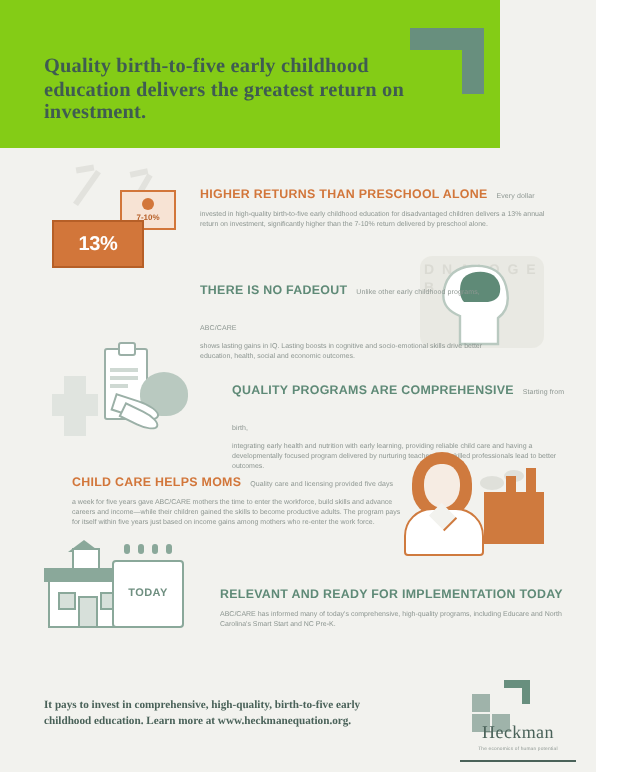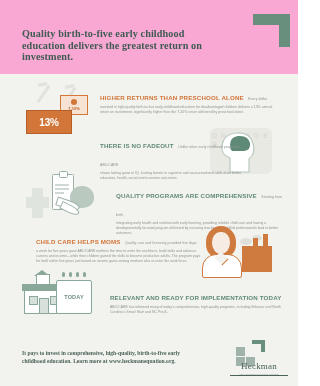--- a/index.html
+++ b/index.html
@@ -2,21 +2,21 @@
 <html><head>
 <meta charset="utf-8">
 <style>
   html,body{margin:0;padding:0;background:#ffffff;}
   body{width:298px;height:386px;overflow:hidden;
        font-family:"Liberation Sans",sans-serif;}
 
   .page{position:relative;width:298px;height:386px;background:#f2f2ee;overflow:hidden;}
 
   
-  .header{position:absolute;left:0;top:0;width:298px;height:74px;background:#f9a8d4;}
+  .header{position:absolute;left:0;top:0;width:250px;height:74px;background:#84cc16;}
   .corner-bracket{position:absolute;right:8px;top:14px;width:37px;height:33px;}
   .cb-h{position:absolute;left:0;top:0;width:37px;height:11px;background:#688f7e;}
   .cb-v{position:absolute;right:0;top:0;width:11px;height:33px;background:#688f7e;}
 
   .title{position:absolute;left:22px;top:28px;width:180px;
          font-family:"Liberation Serif",serif;font-weight:bold;
          font-size:10.2px;line-height:11.6px;color:#3f5b52;letter-spacing:.1px;}
 
   
   .body-band{position:absolute;left:0;top:74px;width:298px;height:262px;background:#f2f2ee;}
@@ -118,21 +118,21 @@
   .footer-text{position:absolute;left:22px;top:14px;width:175px;
                font-family:"Liberation Serif",serif;font-weight:bold;
                font-size:5.6px;line-height:7.6px;color:#4a6259;}
   .logo{position:absolute;left:230px;top:4px;width:58px;height:42px;}
   .logo-grid{position:absolute;left:6px;top:0px;width:26px;height:20px;}
   .lg-sq{position:absolute;width:9px;height:9px;background:#9fb3aa;}
   .lg-br-h{position:absolute;left:16px;top:0px;width:13px;height:4px;background:#688f7e;}
   .lg-br-v{position:absolute;left:25px;top:0px;width:4px;height:12px;background:#688f7e;}
   .logo-name{position:absolute;left:0px;top:21px;width:58px;text-align:center;
              font-family:"Liberation Serif",serif;font-size:9px;color:#4a6259;
-             letter-spacing:.2px;border-bottom:1px solid #4a6259;padding-bottom:4px;}
+             letter-spacing:.2px;border-bottom:1px solid #4a6259;padding-bottom:9px;}
   .logo-tag{position:absolute;left:0px;top:33px;width:58px;text-align:center;
             font-size:2.4px;color:#8e9792;letter-spacing:.1px;}
 </style>
 </head>
 <body>
 
 <div class="page">
 
   <div class="header">
     <div class="corner-bracket">

